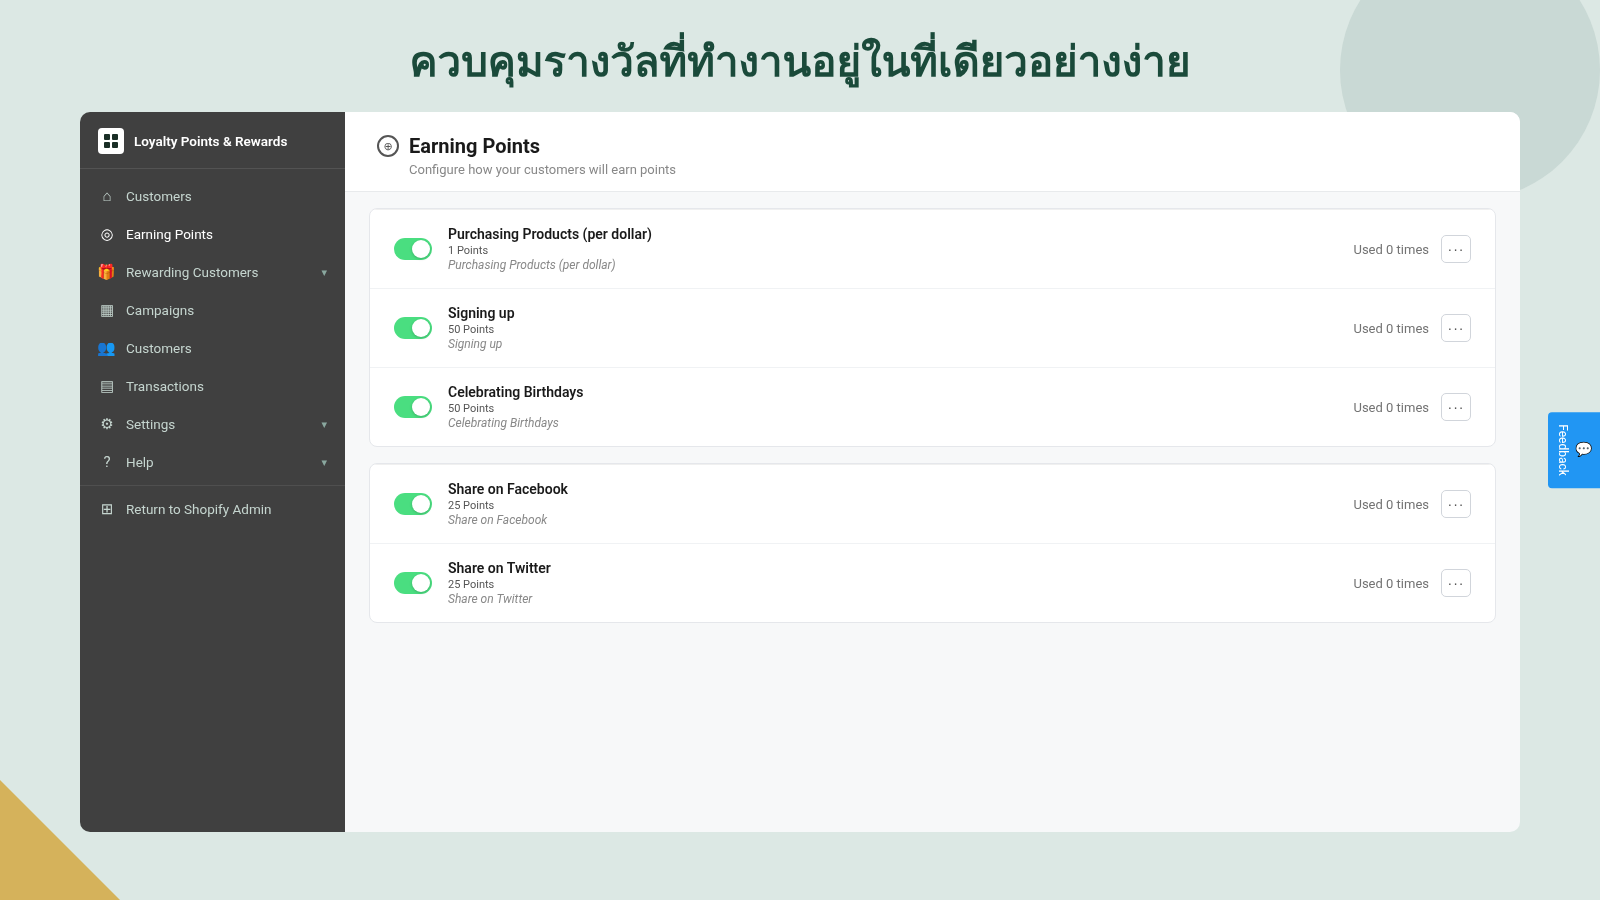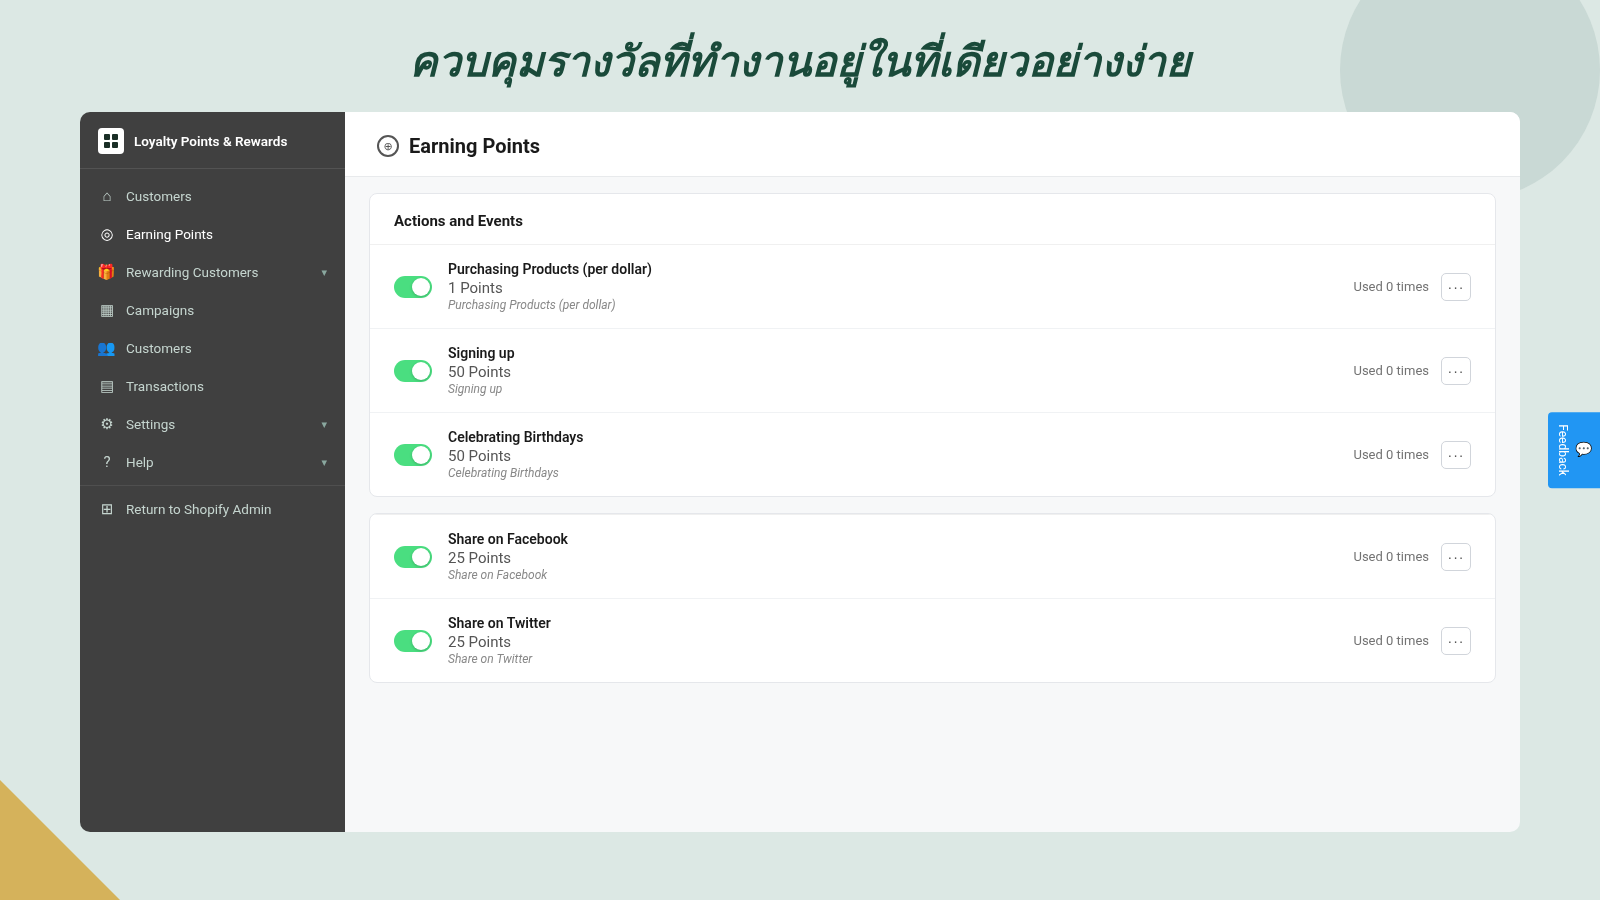--- a/index.html
+++ b/index.html
@@ -33,21 +33,20 @@
       border-top: 120px solid transparent;
       opacity: 0.85;
     }
 
     
     .header {
       text-align: center;
       padding: 28px 0 18px;
       position: relative;
       z-index: 1;
-      font-style: italic;
     }
     .header-title {
       font-size: 42px;
       font-weight: 800;
       color: #1a4a3a;
     }
 
     
     .main-layout {
       display: flex;
@@ -229,21 +228,21 @@
     .action-info {
       flex: 1;
     }
     .action-name {
       font-size: 14px;
       font-weight: 600;
       color: #1a1a1a;
       margin-bottom: 2px;
     }
     .action-points {
-      font-size: 15px;
+      font-size: 11px;
       color: #555;
       margin-bottom: 1px;
     }
     .action-desc {
       font-size: 12px;
       color: #888;
       font-style: italic;
     }
     .action-meta {
       display: flex;
@@ -379,24 +378,24 @@
     </div>
   </nav>
 
   <main class="main-content">
 
     <div class="page-header">
       <div class="page-header-top">
         <div class="page-header-icon">⊕</div>
         <h2 class="page-title">Earning Points</h2>
       </div>
+      <p class="page-subtitle">Configure how your customers will earn points</p>
     </div>
 
     <div class="section-card">
-      <div class="section-title">Actions and Events</div>
       <div class="section-divider"></div>
 
       <div class="action-row">
         <div class="toggle-wrap">
           <div class="toggle"></div>
         </div>
         <div class="action-info">
           <div class="action-name">Purchasing Products (per dollar)</div>
           <div class="action-points">1 Points</div>
           <div class="action-desc">Purchasing Products (per dollar)</div>

